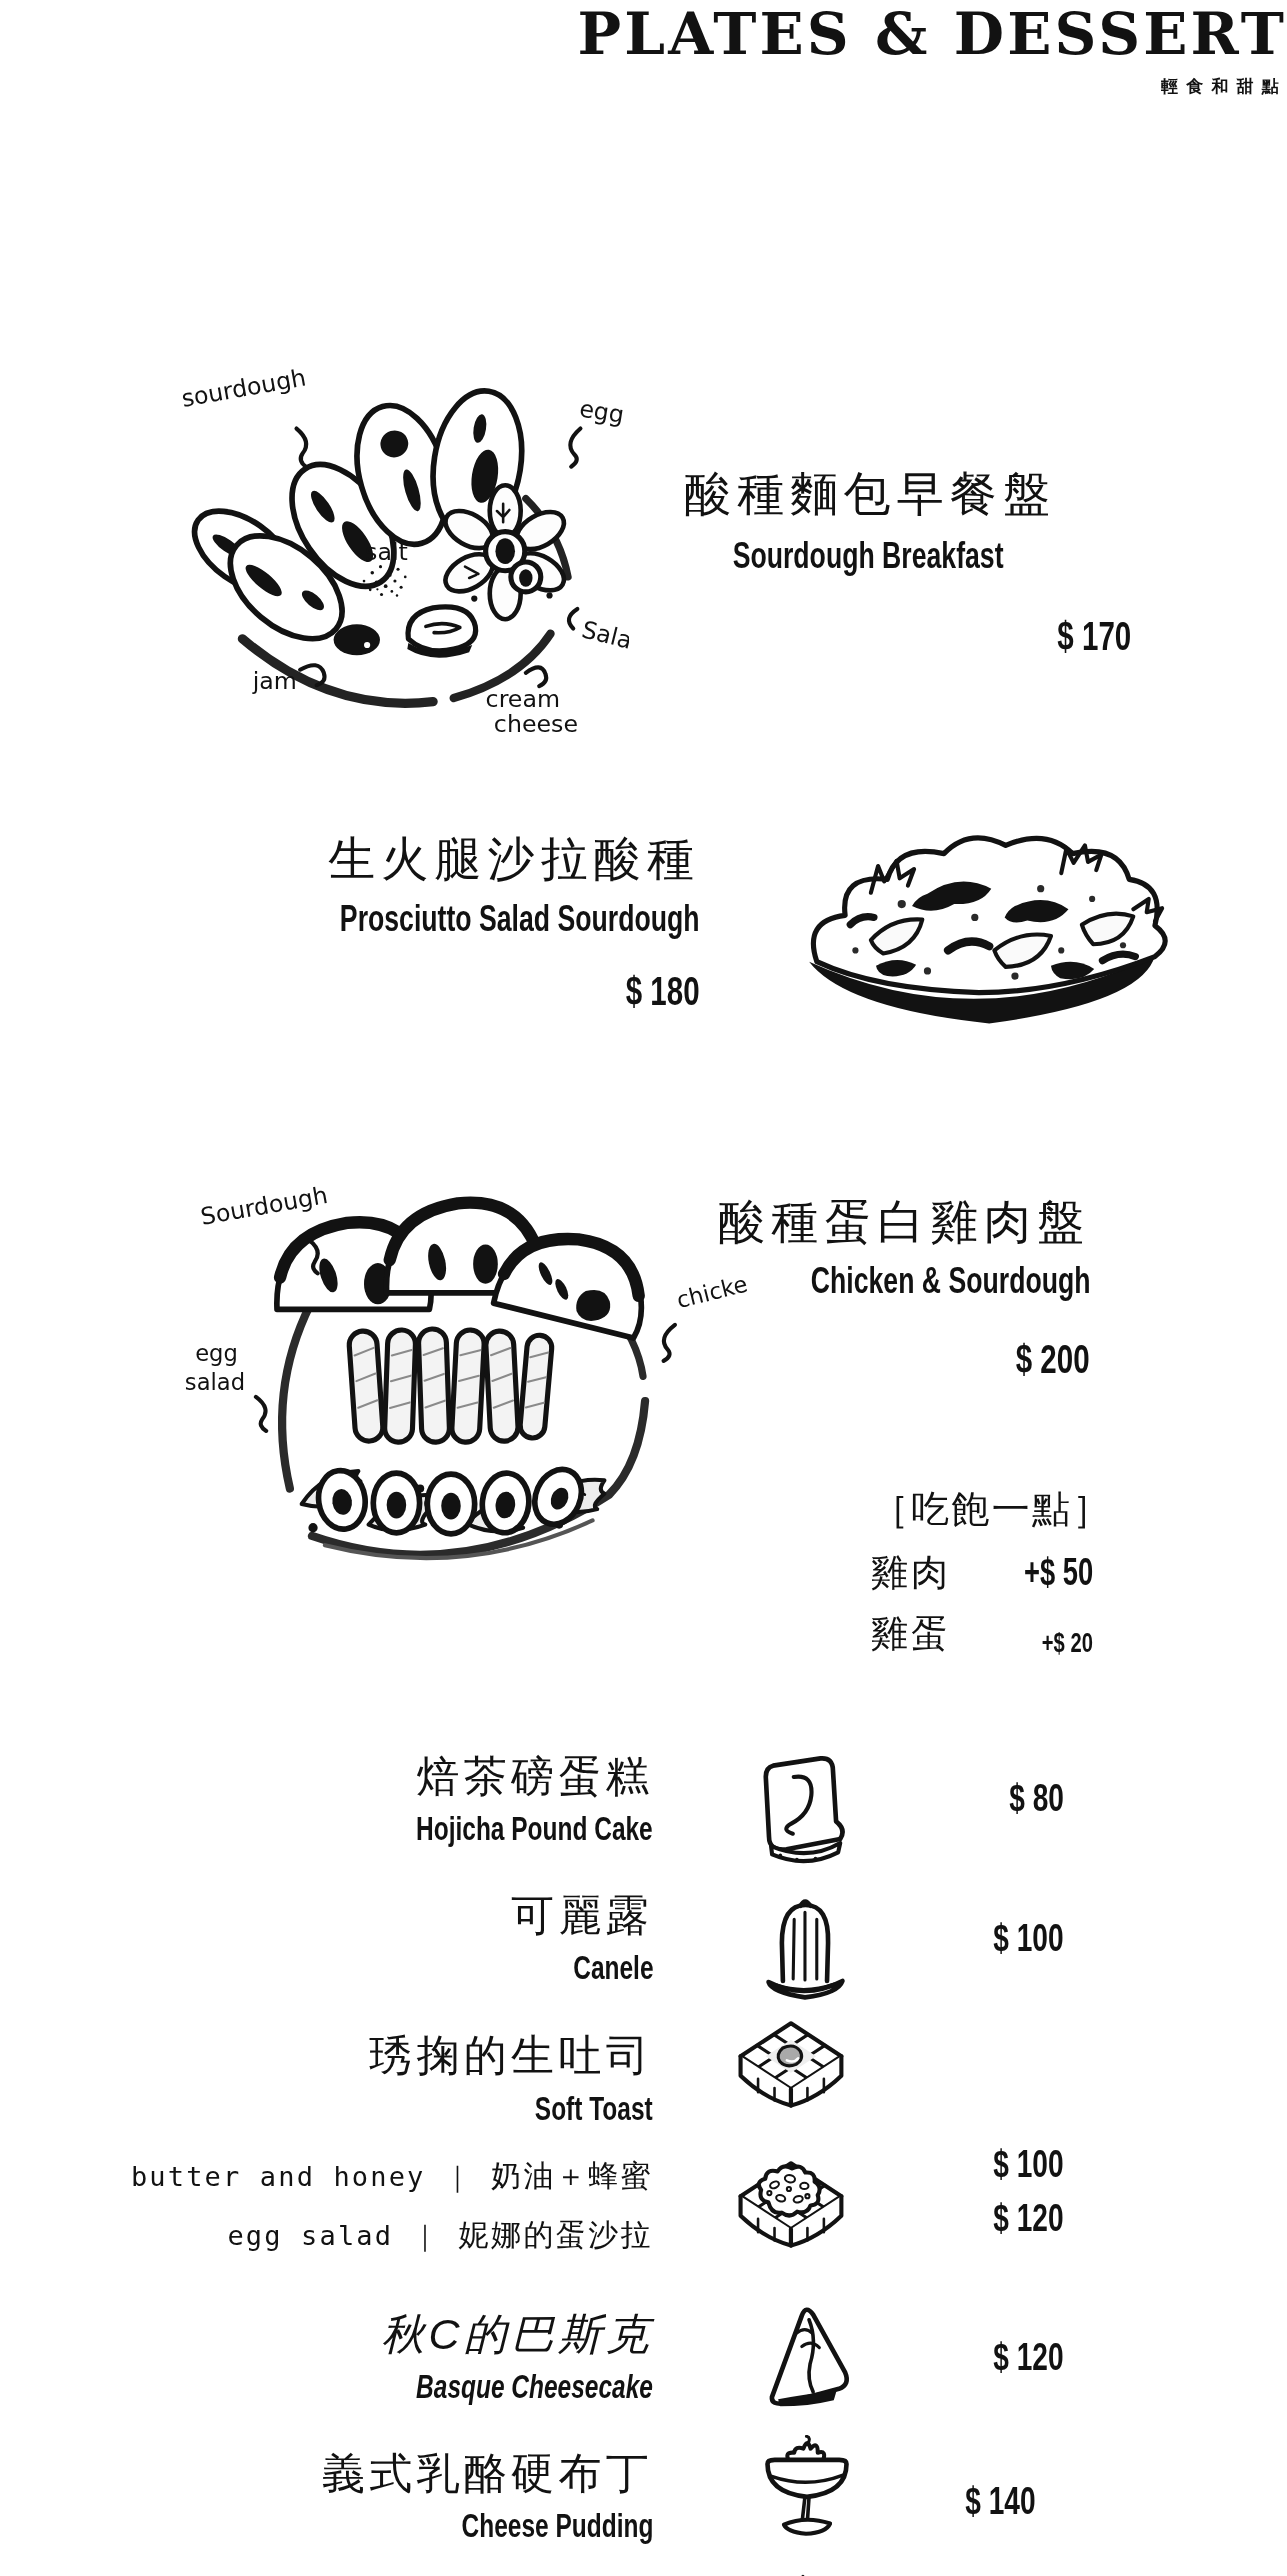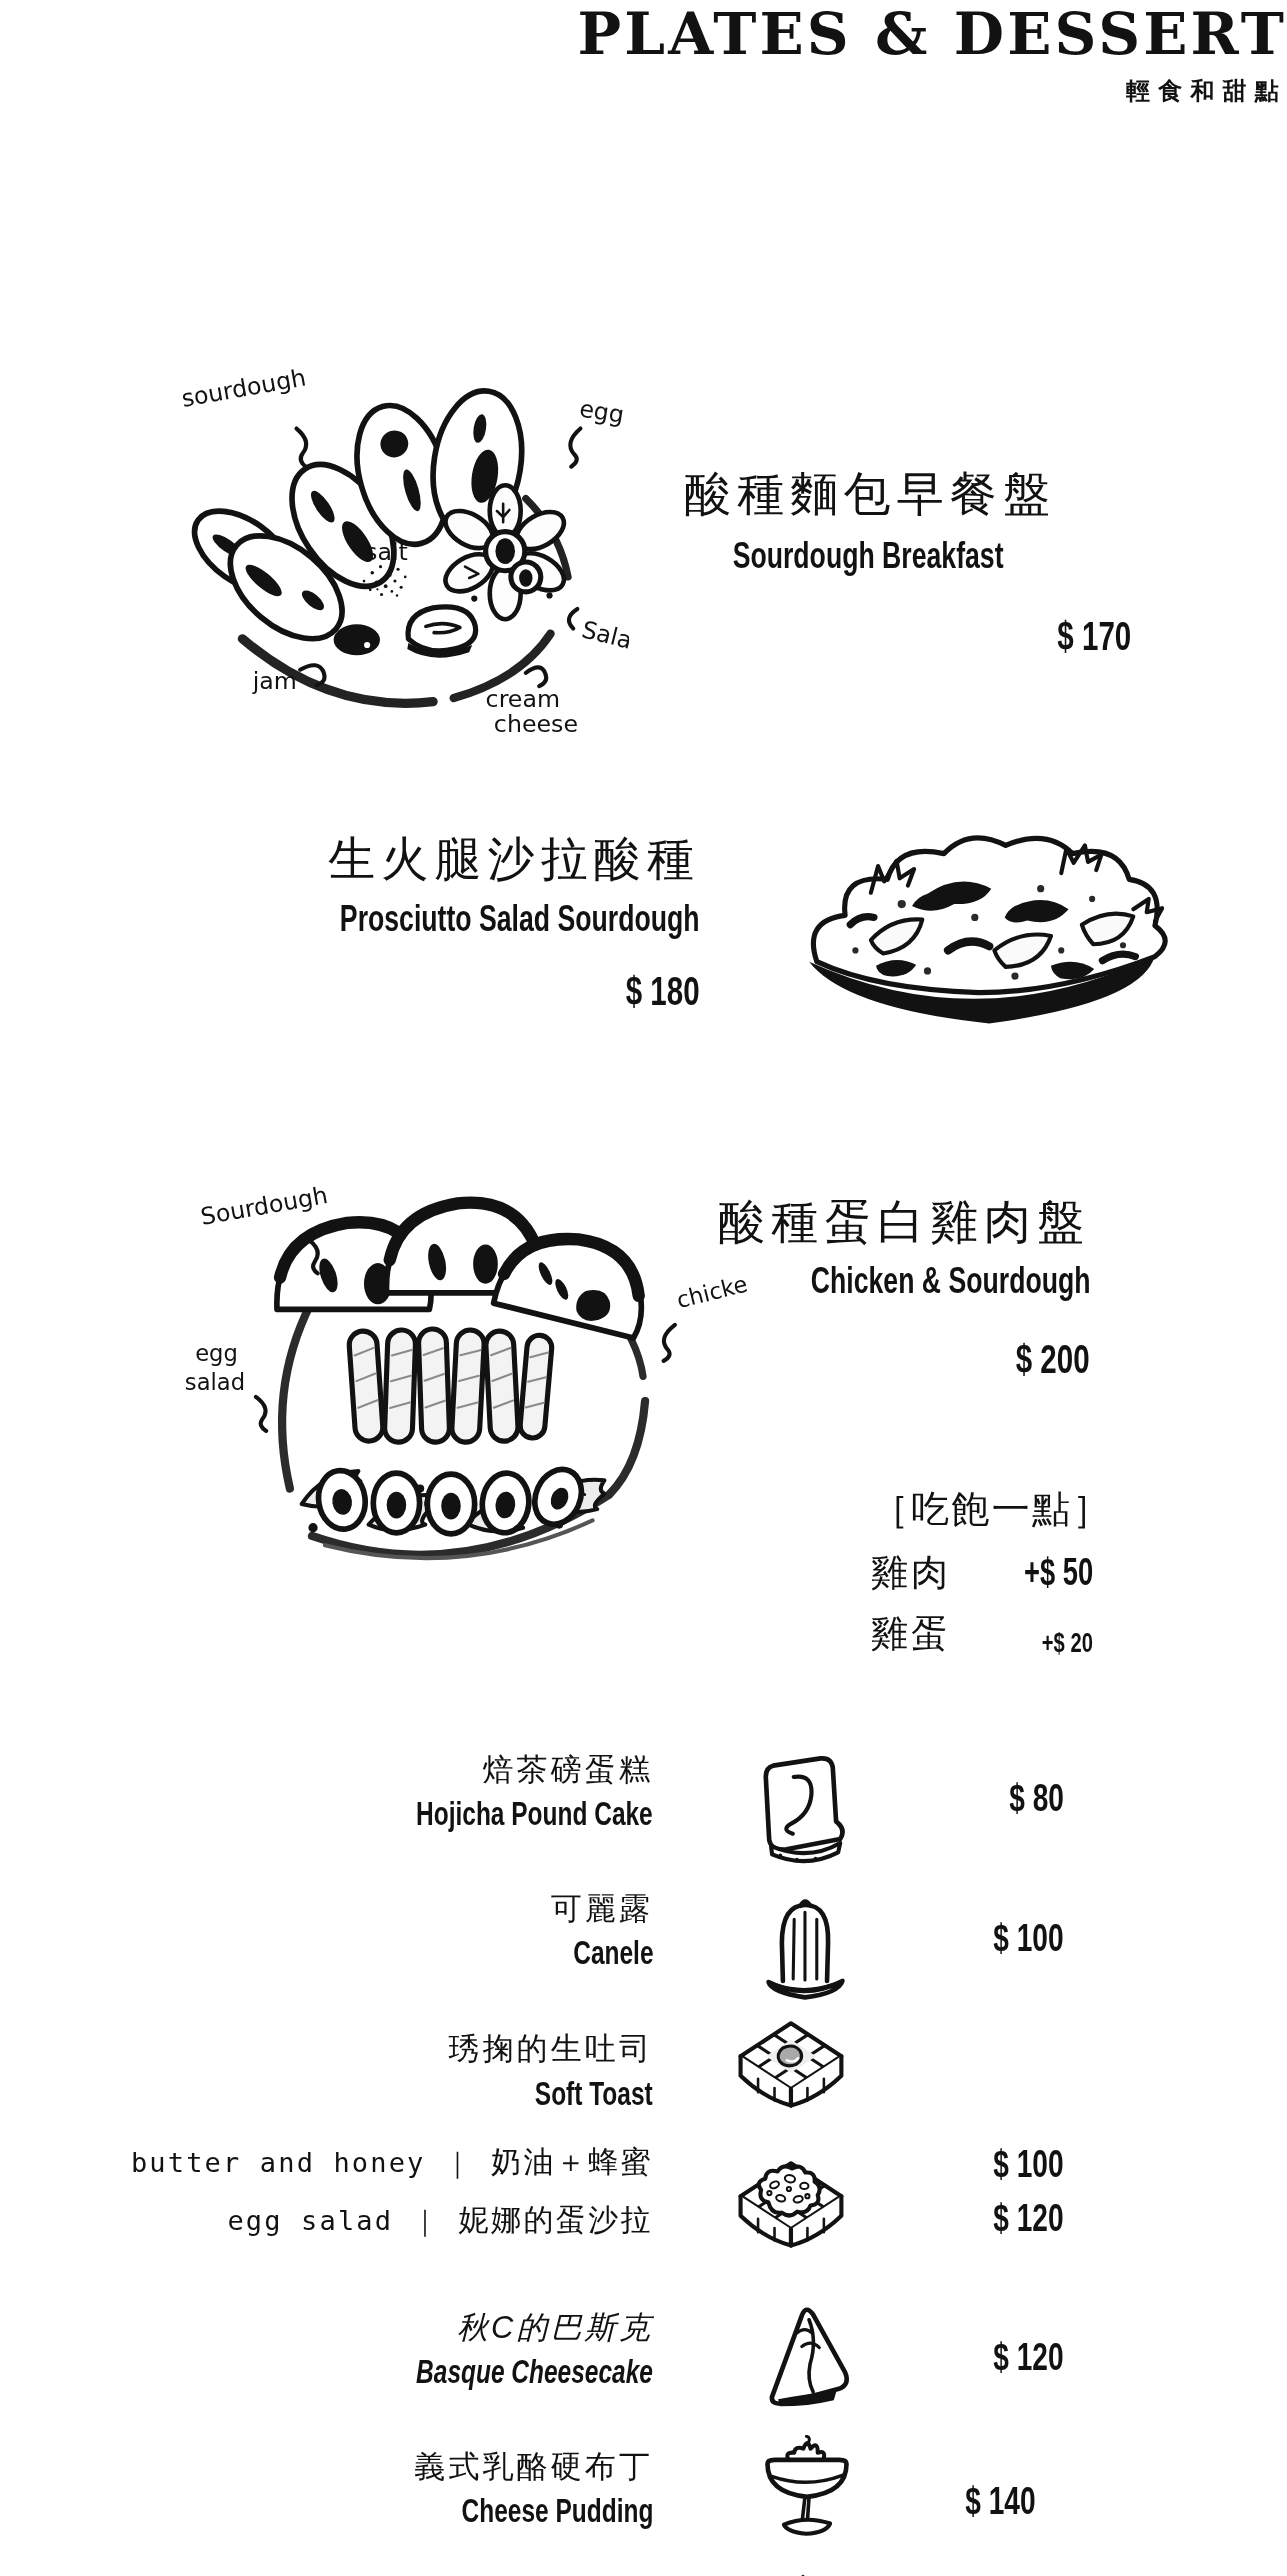--- a/index.html
+++ b/index.html
@@ -8,24 +8,24 @@
     background:#ffffff;color:#121212;
     font-family:"Liberation Sans", sans-serif;
   }
   .abs{position:absolute;}
   
   .brand-title{
     font-family:"DejaVu Serif", serif;font-weight:700;
     font-size:58px;letter-spacing:3.1px;white-space:nowrap;
   }
   .brand-sub{
-    font-size:24px;font-weight:700;letter-spacing:8.2px;white-space:nowrap;
+    font-size:17px;font-weight:700;letter-spacing:8.2px;white-space:nowrap;
   }
   .zh{font-size:47px;letter-spacing:.13em;line-height:1.2;white-space:nowrap;}
-  .zh-d{font-size:31px;letter-spacing:.10em;line-height:1.2;white-space:nowrap;}
+  .zh-d{font-size:43px;letter-spacing:.10em;line-height:1.2;white-space:nowrap;}
   .cond{font-weight:700;white-space:nowrap;}
   .sqz{display:inline-block;transform:scaleX(.72);transform-origin:50% 50%;}
   .sqz-r{display:inline-block;transform:scaleX(.72);transform-origin:100% 50%;}
   .en{font-size:37px;line-height:1.25;}
   .en-d{font-size:34px;line-height:1.25;}
   .price{font-size:41px;}
   .price-d{font-size:39px;}
   .addon-zh{font-size:37px;letter-spacing:.08em;white-space:nowrap;}
   .addon-hd{font-size:38px;letter-spacing:.06em;white-space:nowrap;}
   .variant{font-family:"DejaVu Sans Mono", monospace;font-size:27px;letter-spacing:.08em;white-space:nowrap;}

